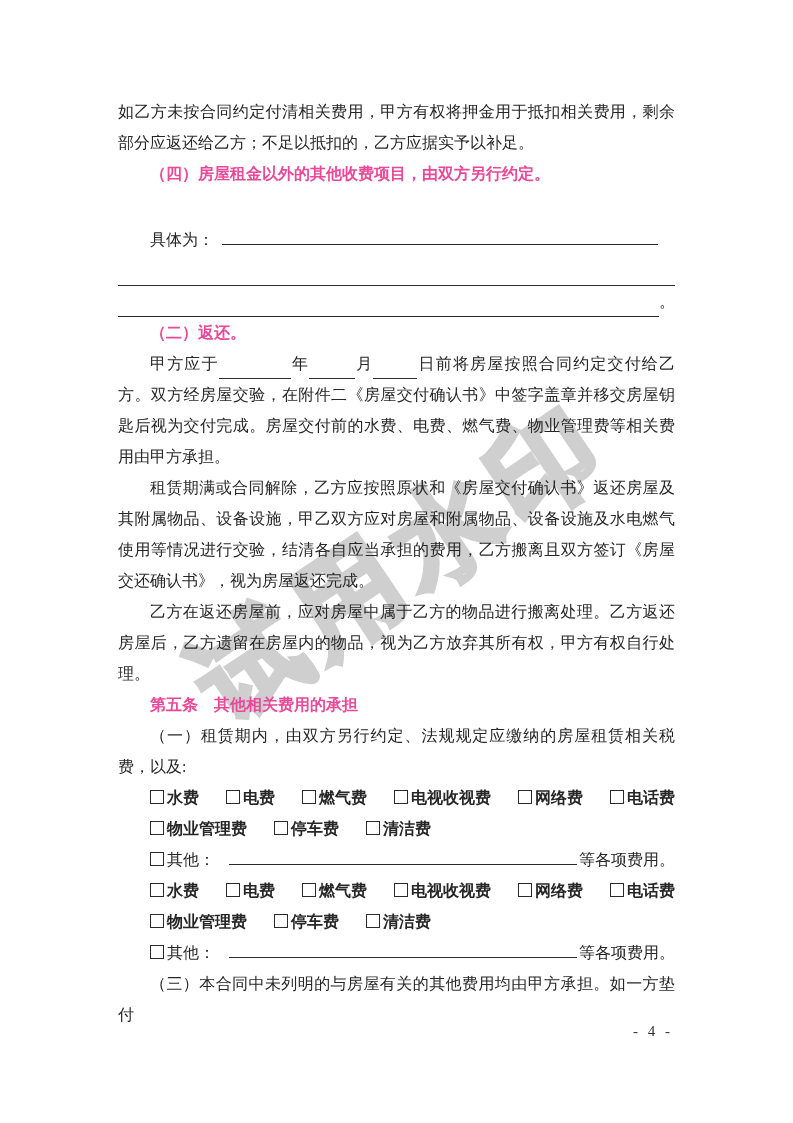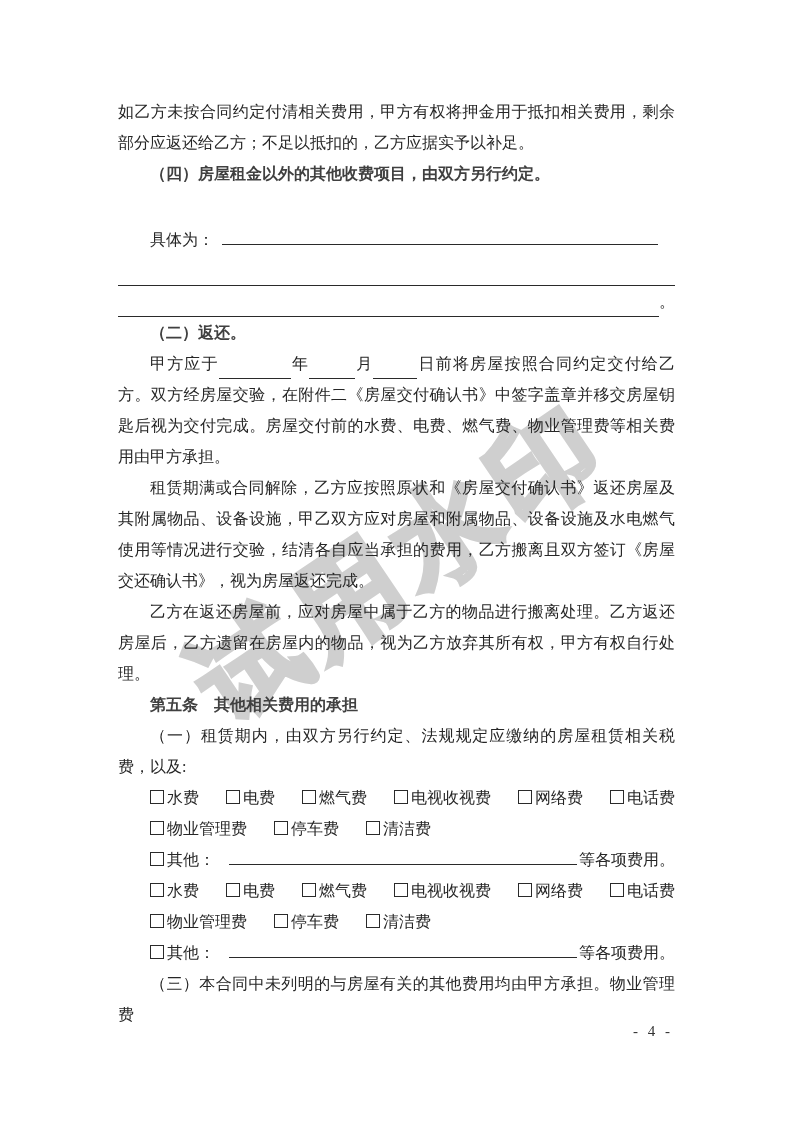--- a/index.html
+++ b/index.html
@@ -28,38 +28,38 @@
   }
   .content{
     position:relative;z-index:1;
     padding:96px 118px 0 118px;
     font-size:16px;
     line-height:31px;
     text-align:justify;
     text-justify:inter-ideograph;
   }
   .para{margin:0;}
-  .bold{font-weight:bold;color:#404040;}
+  .bold{font-weight:bold;color:#ec4899;}
   .indent{text-indent:2em;}
   .blank{
     display:inline-block;
     border-bottom:1px solid #2a2a2a;
     height:17px;
     vertical-align:bottom;
   }
   .blank-specific{width:436px;margin-left:8px;}
   .specifics-row{text-indent:0;padding-left:2em;display:flex;align-items:baseline;margin-top:35px;}
   .specifics-row .label{white-space:nowrap;}
   .blankrow{height:31px;line-height:31px;white-space:nowrap;}
   .blank-full{width:557px;}
   .blank-full2{width:541px;}
   .blank-year{width:72px;}
   .blank-month{width:46px;}
   .blank-day{width:44px;}
-  .cb-row{padding-left:2em;margin:0;}
+  .cb-row{padding-left:2em;margin:0;font-weight:bold;}
   .cb-item{display:inline-block;margin-right:27px;white-space:nowrap;}
   .cb-item:last-child{margin-right:0;}
   .cb-box{
     display:inline-block;
     width:12px;height:12px;
     border:1.5px solid #2a2a2a;
     margin-right:3px;
     vertical-align:-1px;
     background:#fff;
   }
@@ -138,19 +138,19 @@
     <div class="cb-row">
       <span class="cb-item"><span class="cb-box"></span><span>物业管理费</span></span><span class="cb-item"><span class="cb-box"></span><span>停车费</span></span><span class="cb-item"><span class="cb-box"></span><span>清洁费</span></span>
     </div>
 
     <div class="other-row">
       <span class="cb-item"><span class="cb-box"></span><span>其他：</span></span>
         <span class="blank other-blank"></span>
         <span class="other-suffix">等各项费用。</span>
     </div>
 
-    <p class="para indent">（三）本合同中未列明的与房屋有关的其他费用均由甲方承担。物业管理费</p>
+    <p class="para indent">（三）本合同中未列明的与房屋有关的其他费用均由甲方承担。如一方垫付</p>
 
   </div>
 
   <div class="page-number">- 4 -</div>
 
 </div>
 
 </body></html>

